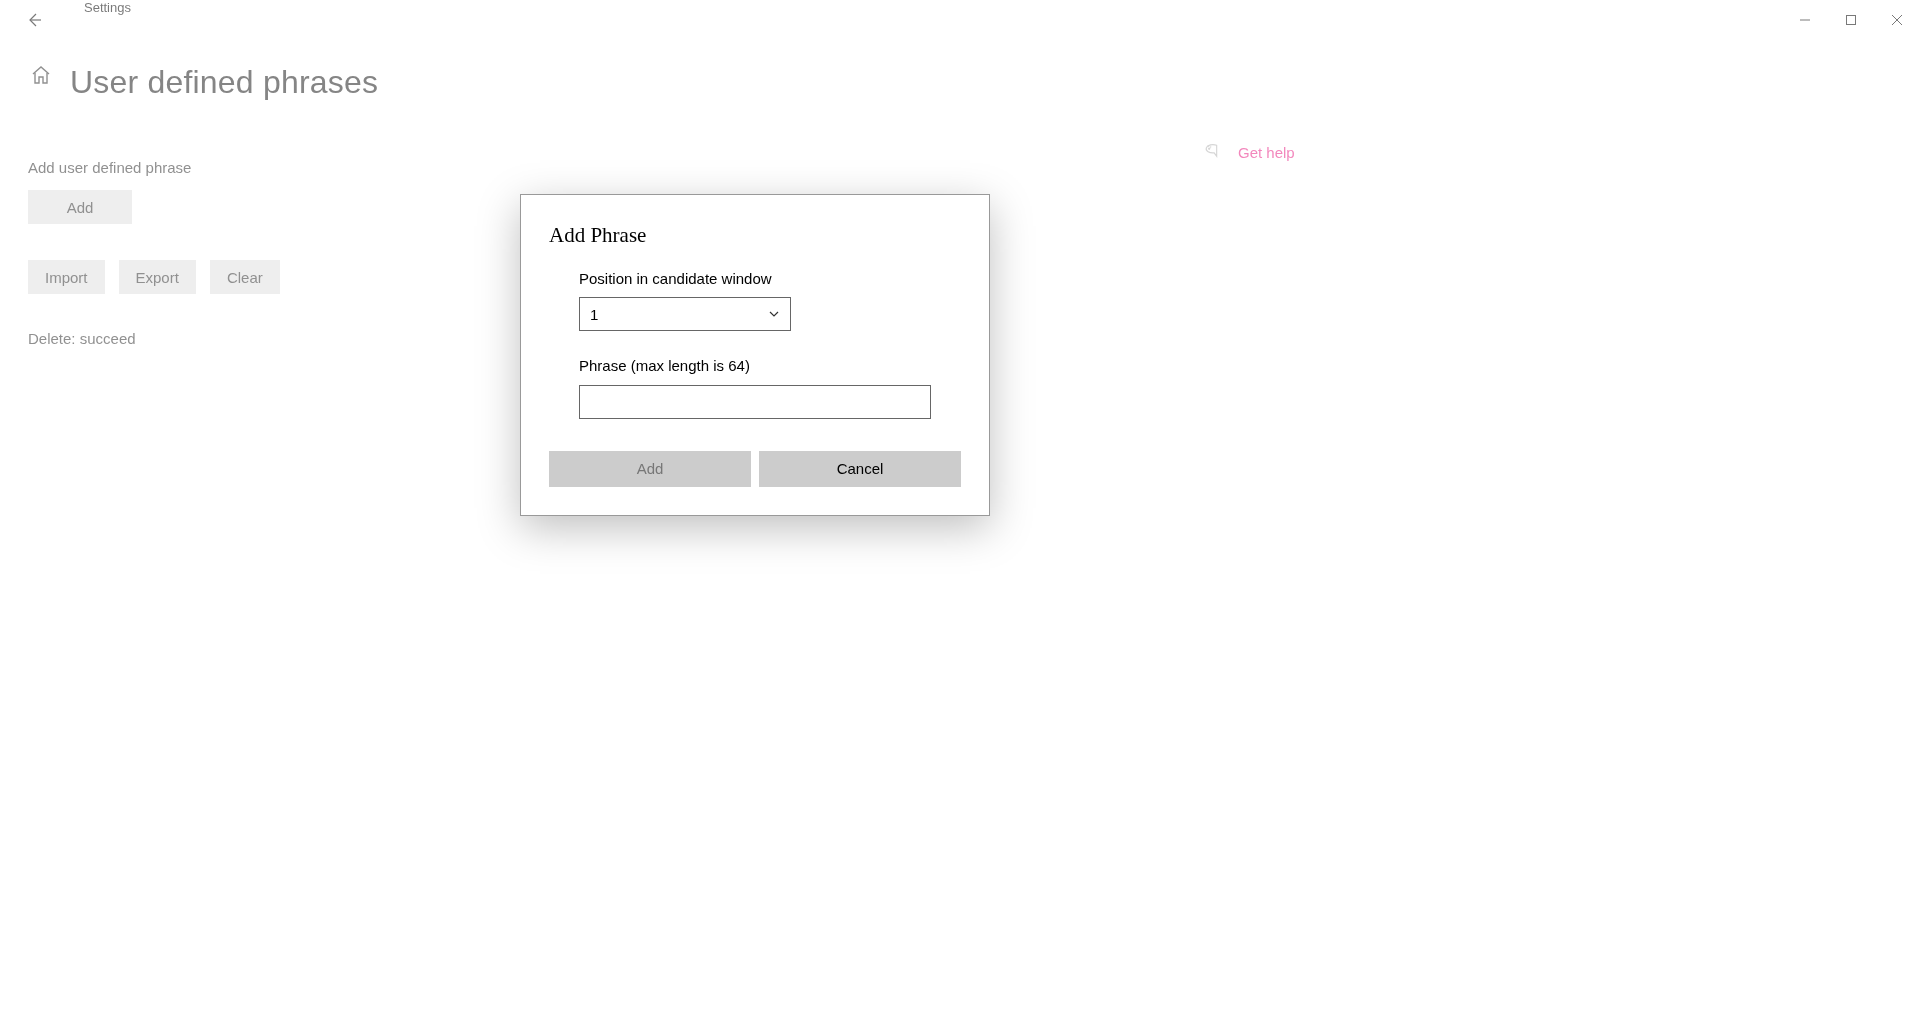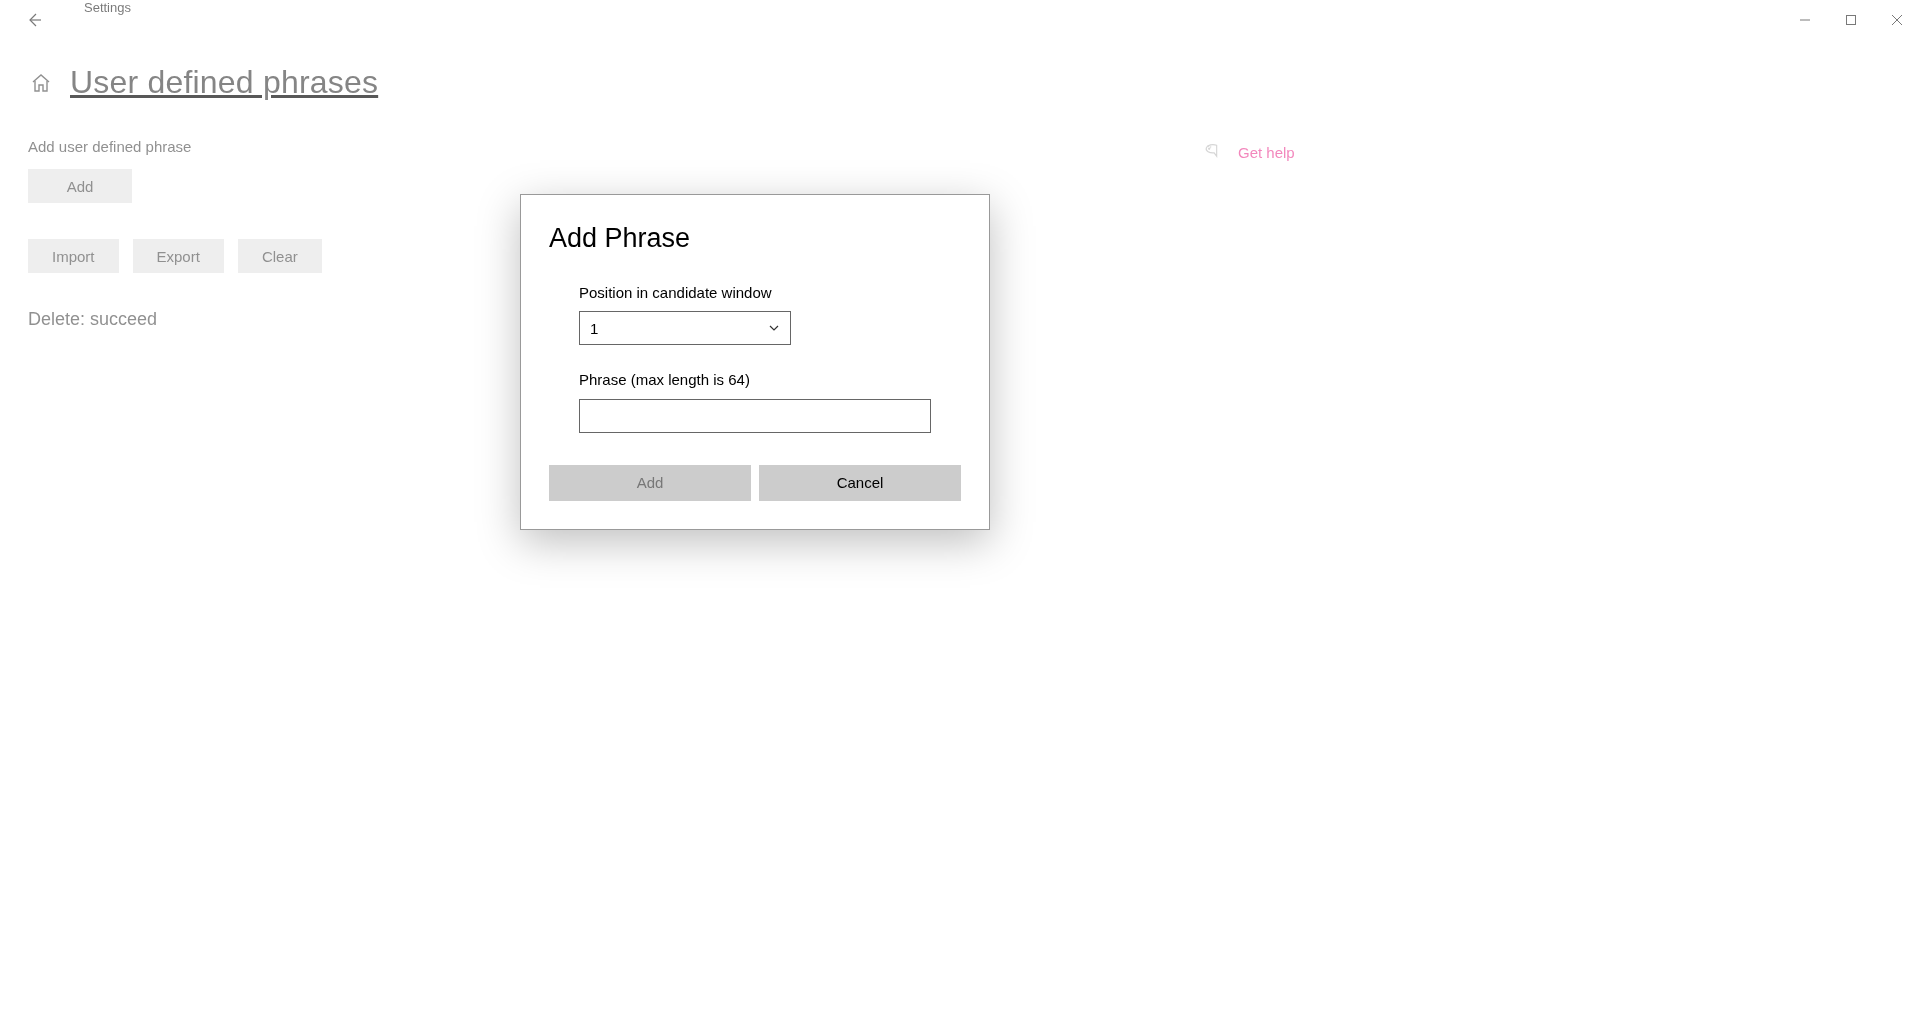--- a/index.html
+++ b/index.html
@@ -43,25 +43,24 @@
     margin-top: 4px;
   }
   .content {
     position: absolute;
     top: 60px;
     left: 28px;
     right: 0;
   }
   .page-header {
     display: flex;
-    align-items: center;
+    align-items: flex-start;
     gap: 18px;
     margin-top: 4px;
-    margin-bottom: 37px;
-    text-decoration: underline;
+    margin-bottom: 58px;
   }
   .home-icon {
     width: 22px; height: 22px;
     margin-left: 2px;
   }
   .page-title {
     font-size: 32px;
     font-weight: 400;
     color: #444;
     letter-spacing: 0.2px;
@@ -74,28 +73,28 @@
   }
   .section {
     margin-bottom: 36px;
   }
   .btn {
     background: #e5e5e5;
     border: none;
     color: #555;
     font-size: 15px;
     height: 34px;
-    padding: 0 24px;
+    padding: 0 17px;
     cursor: pointer;
     font-family: inherit;
   }
   .btn-row { display: flex; gap: 14px; }
   .btn-add { width: 104px; padding:0; }
   .status-text {
-    font-size: 18px;
+    font-size: 15px;
     color: #555;
   }
   .help-link {
     position: absolute;
     top: 142px;
     left: 1200px;
     display: flex;
     align-items: center;
     gap: 18px;
     color: #ec4899;
@@ -111,23 +110,24 @@
     position: absolute;
     top: 194px;
     left: 520px;
     width: 470px;
     background: #fff;
     border: 1px solid #999;
     box-shadow: 0 12px 40px rgba(0,0,0,0.25);
     padding: 28px 28px 28px 28px;
   }
   .dialog-title {
-    font-size: 27px;
+    font-size: 21px;
     font-weight: 400;
-    margin-bottom: 28px;
+    margin-bottom: 20px;
+    font-family: Liberation Serif, serif;
   }
   .dialog-body {
     padding-left: 30px;
     padding-right: 30px;
   }
   .field-label {
     font-size: 15px;
     color: #000;
     margin-bottom: 8px;
     line-height: 1.42;

